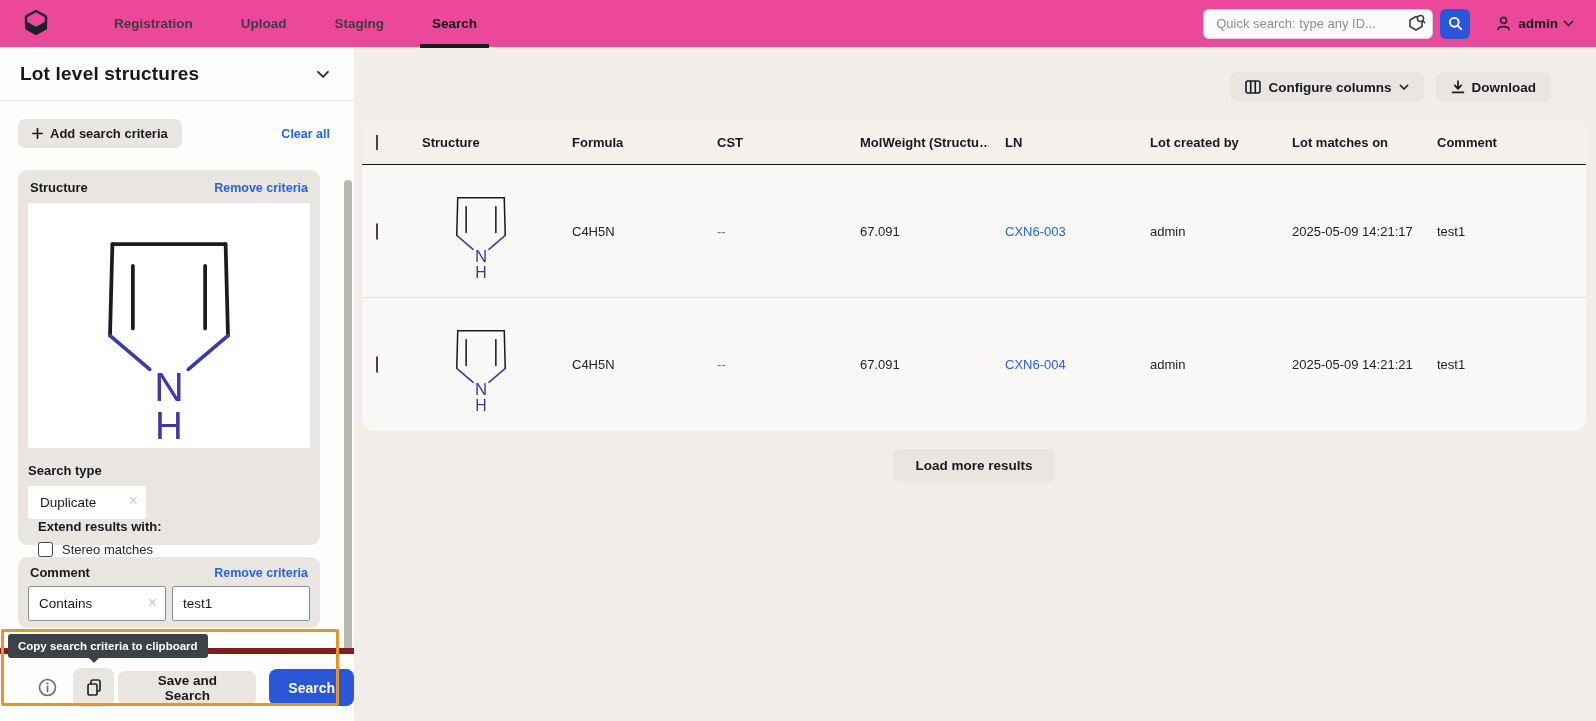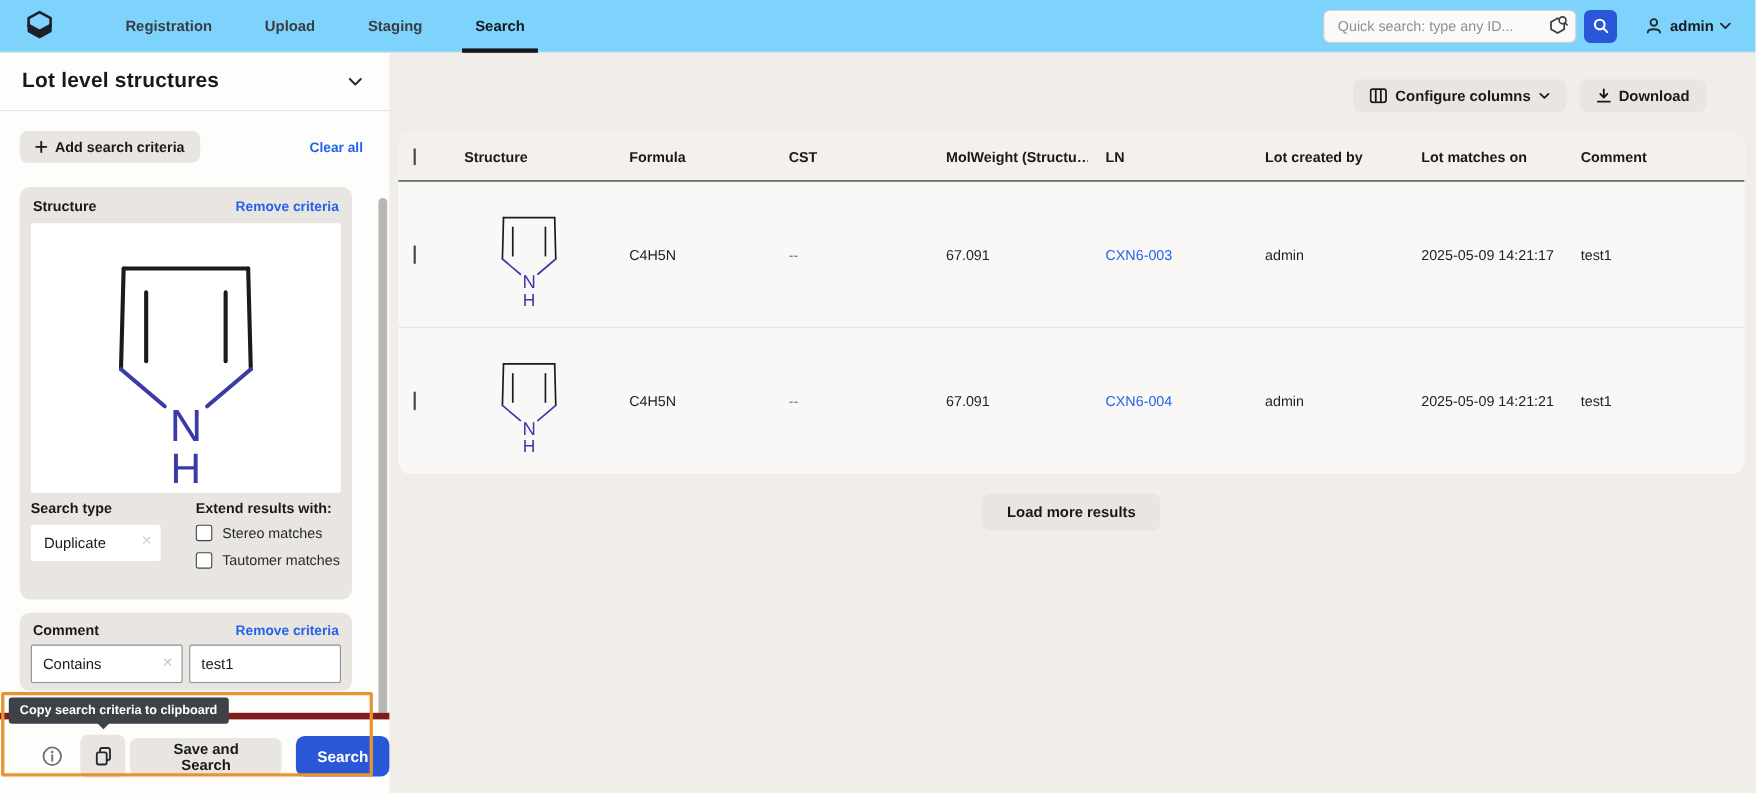--- a/index.html
+++ b/index.html
@@ -1,21 +1,21 @@
 <!DOCTYPE html>
 <html><head>
 <meta charset="utf-8">
 <style>
   * { margin:0; padding:0; box-sizing:border-box; }
   html,body { width:1596px; height:721px; }
   body { font-family:"Liberation Sans", sans-serif; background:#f1ede9; color:#17191c; overflow:hidden; }
   #app { position:relative; width:1596px; height:721px; }
 
   
-  .topbar { position:absolute; left:0; top:0; width:1596px; height:48px; background:#7dd3fc; border-bottom:1px solid #e8e5e2; display:flex; align-items:center; z-index:30; }
+  .topbar { position:absolute; left:0; top:0; width:1596px; height:48px; background:#ec4899; border-bottom:1px solid #e8e5e2; display:flex; align-items:center; z-index:30; }
   .logo { margin-left:22px; width:30px; height:32px; display:flex; align-items:center; }
   .nav { display:flex; margin-left:38px; height:48px; }
   .nav-item { position:relative; height:48px; display:flex; align-items:center; padding:0 24px; font-size:13.5px; font-weight:700; color:#3a3e44; cursor:pointer; }
   .nav-item.active { color:#15171a; }
   .nav-item.active::after { content:""; position:absolute; left:12px; right:12px; bottom:0; height:3.5px; background:#17191c; }
   .topbar-right { margin-left:auto; display:flex; align-items:center; margin-right:22px; }
   .qsearch { position:relative; width:230px; height:30px; }
   .qsearch input { width:100%; height:100%; border:1px solid #d8d5d1; border-radius:6px; background:#fbfaf9; padding:0 30px 0 12px; font-size:13px; font-family:"Liberation Sans",sans-serif; color:#2a2d31; outline:none; }
   .qsearch input::placeholder { color:#8a8f98; }
   .qsearch .structicon { position:absolute; right:7px; top:5px; }
@@ -30,21 +30,21 @@
   .sb-row { display:flex; align-items:center; justify-content:space-between; padding:18px 24px 0 18px; }
   .btn-gray { background:#e9e6e2; border:none; border-radius:7px; font-family:"Liberation Sans",sans-serif; font-size:13px; font-weight:700; color:#17191c; padding:7px 14px; cursor:pointer; display:inline-flex; align-items:center; gap:7px; }
   .link { color:#2563e8; font-weight:700; font-size:12.5px; cursor:pointer; text-decoration:none; }
   .crit-card { position:absolute; left:18px; width:302px; background:#e9e6e2; border-radius:9px; padding:10px; }
   .crit-card.structure { top:122px; height:375px; }
   .crit-card.comment { top:509px; height:71px; padding:8px 10px; }
   .crit-head { display:flex; align-items:center; justify-content:space-between; padding:0 2px 8px 2px; }
   .crit-label { font-size:13px; font-weight:800; }
   .canvas { width:282px; height:245px; background:#ffffff; border-radius:2px; display:flex; align-items:center; justify-content:center; }
   .mol-big { width:200px; height:236px; }
-  .stype-grid { display:flex; margin-top:6px; }
+  .stype-grid { display:flex; margin-top:15px;flex-direction:column; }
   .stype-col1 { width:140px; }
   .stype-col2 { margin-left:10px; }
   .small-label { font-size:13px; font-weight:800; margin-bottom:8px; }
   .sel { position:relative; width:118px; height:33px; background:#ffffff; border-radius:3px; display:flex; align-items:center; padding:0 24px 0 12px; font-size:13.5px; color:#17191c; cursor:pointer; }
   .sel .x { position:absolute; right:8px; top:6px; font-size:16px; color:#ccd0d5; }
   .cbrow { display:flex; align-items:center; gap:9px; margin-bottom:10px; cursor:pointer; }
   .cb { width:15px; height:15px; background:#fff; border:1.6px solid #41464d; border-radius:2.5px; flex:none; }
   .cbrow span.cbl { font-size:13px; color:#26292e; }
   .cmt-inputs { display:flex; gap:6px; }
   .inp { position:relative; width:138px; height:35px; background:#fff; border:1px solid #8c9097; border-radius:2px; display:flex; align-items:center; padding:0 10px; font-size:13.5px; }

